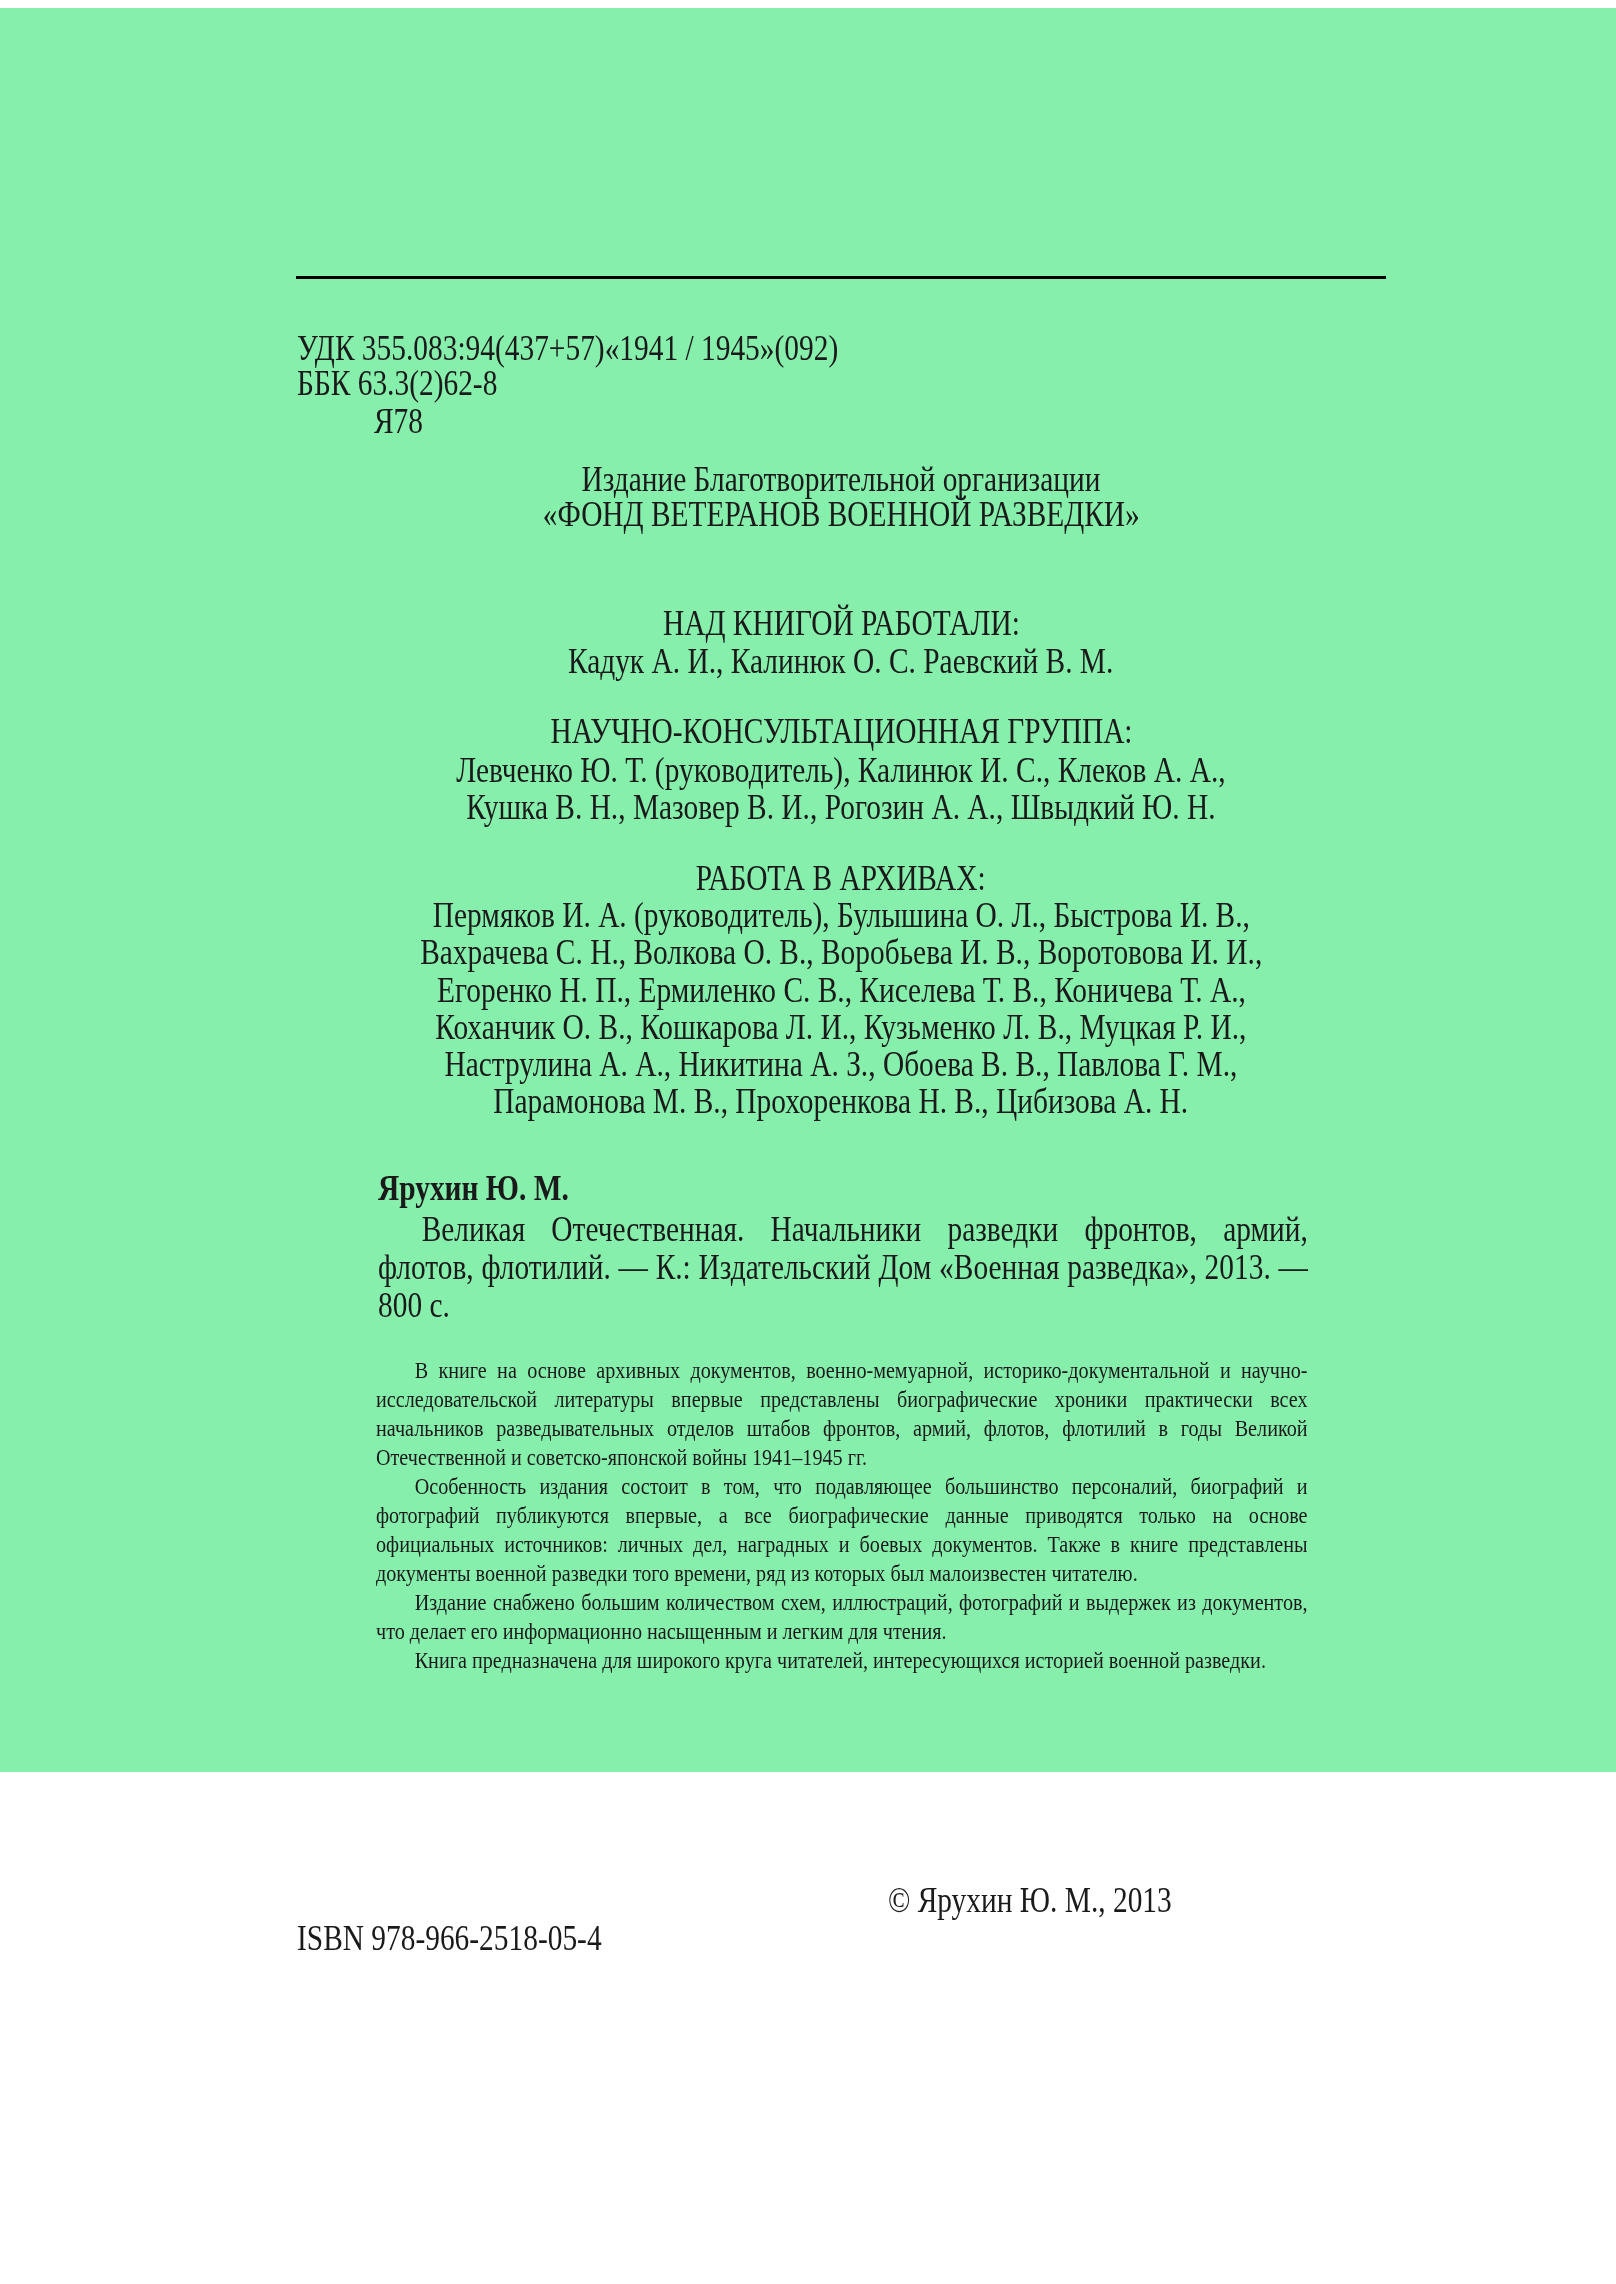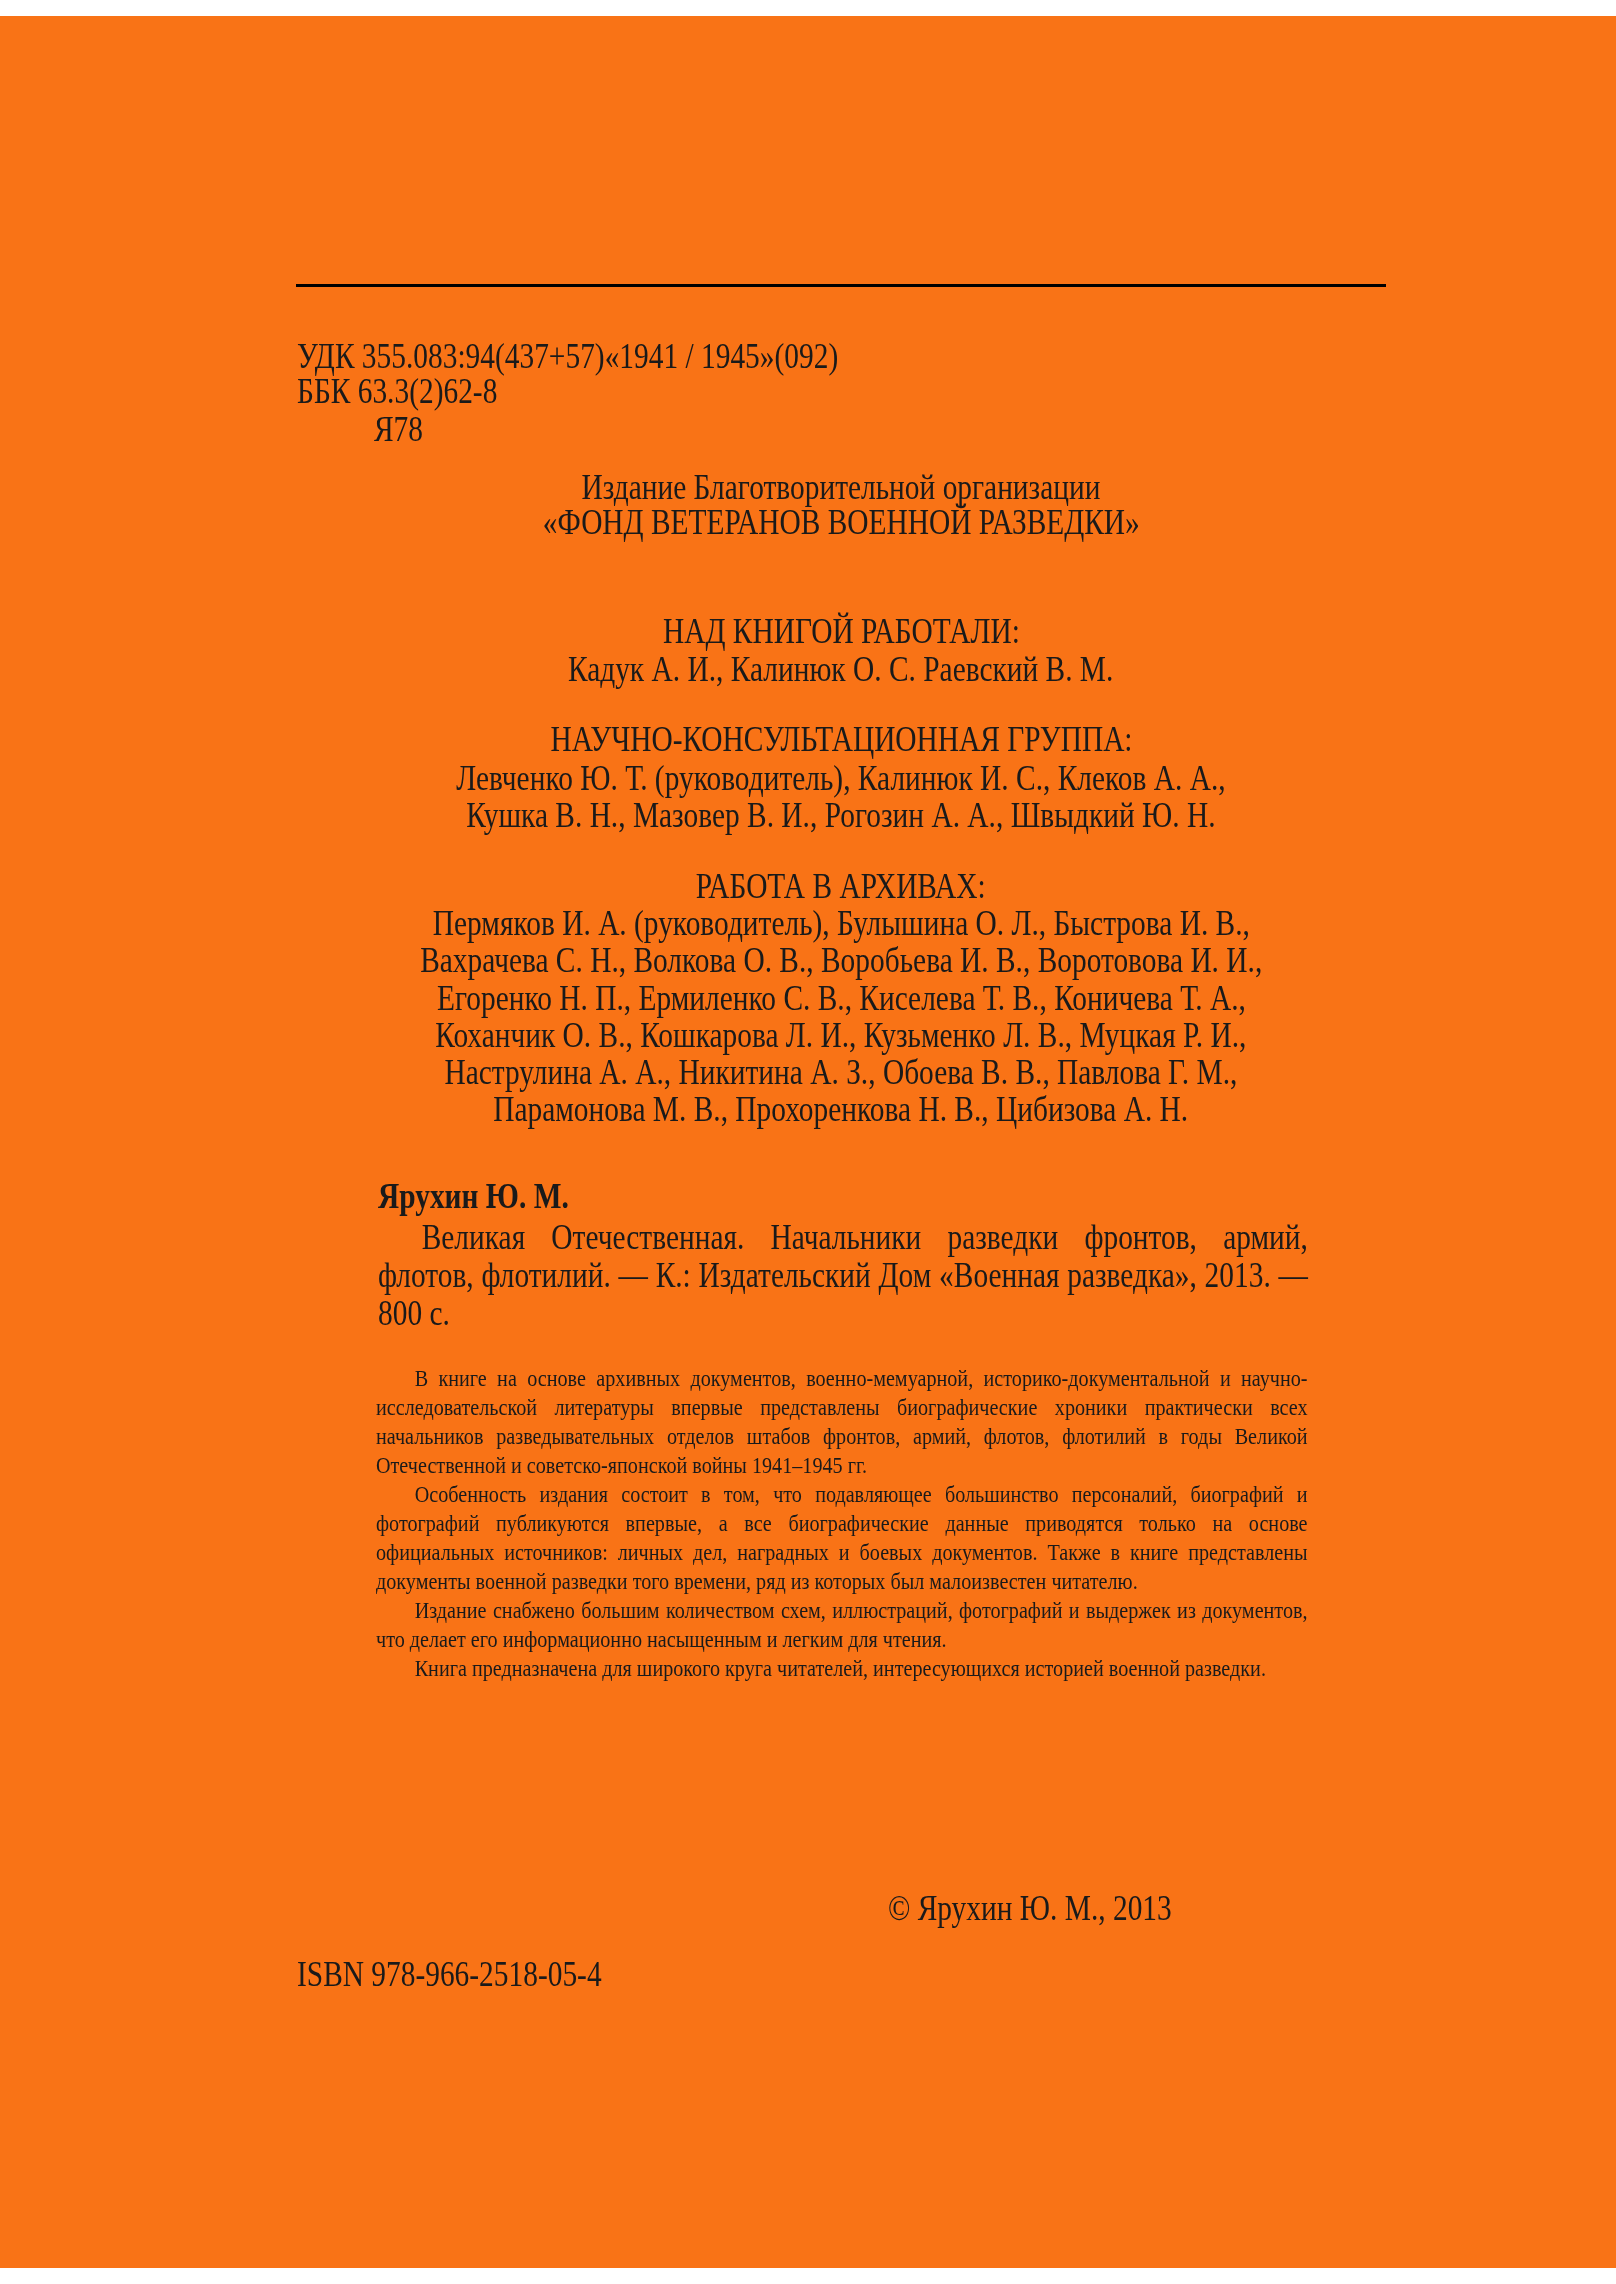--- a/index.html
+++ b/index.html
@@ -1,18 +1,18 @@
 <!DOCTYPE html>
 <html style="font-size:10.4px"><head>
 <meta charset="utf-8">
 <style>
   html, body { margin:0; padding:0; background:#ffffff; }
   body { width:1617px; height:2284px; position:relative; overflow:hidden;
          font-family:"Liberation Serif","DejaVu Serif",serif; color:#1a1a1a; }
-  .page { position:absolute; left:0; top:16px; width:1617px; height:2252px; background:#f97316; }
+  .page { position:absolute; left:0; top:8px; width:1617px; height:1764px; background:#86efac; }
   .rule { position:absolute; left:296px; top:268px; width:1090px; height:3.3px; background:#000; }
   .line { position:absolute; white-space:nowrap; font-size:35px; line-height:37px; height:37px; }
   .cx { left:0; width:1682px; text-align:center; }
   .cx > span { display:inline-block; transform:scaleX(0.84); transform-origin:center; }
   .lx > span { display:inline-block; transform:scaleX(0.84); transform-origin:left center; }
   .bold { font-weight:bold; }
   .anno { position:absolute; left:376px; width:932px; font-size:24px; line-height:29px; }
   .anno p { margin:0; text-indent:46px; text-align:justify; text-align-last:left; }
   .anno .inner { width:1109px; transform:scaleX(0.84); transform-origin:left top; }
   .bib { position:absolute; left:378px; width:930px; }
@@ -59,16 +59,16 @@
   <div class="anno" style="top:1348px;">
     <div class="inner">
       <p>В книге на основе архивных документов,  военно-мемуарной, историко-документальной и научно-исследовательской литературы впервые представлены биографические хроники практически всех начальников разведывательных отделов штабов фронтов, армий, флотов, флотилий в годы Великой Отечественной и советско-японской войны 1941–1945 гг.</p>
       <p>Особенность издания состоит в том, что подавляющее большинство персоналий, биографий и фотографий публикуются впервые, а все биографические данные приводятся только на основе официальных источников: личных дел, наградных и боевых документов. Также в книге представлены документы военной разведки того времени, ряд из которых был малоизвестен читателю.</p>
       <p>Издание снабжено большим количеством схем, иллюстраций, фотографий и выдержек из документов, что делает его информационно насыщенным и легким для чтения.</p>
       <p>Книга предназначена для широкого круга читателей, интересующихся историей военной разведки.</p>
     </div>
   </div>
 
   <div class="line lx" style="left:888px; top:1874px;text-decoration:underline;"><span>© Ярухин Ю. М., 2013</span></div>
-  <div class="line lx" style="left:297px; top:1912px;margin-top:28px;"><span>ISBN 978-966-2518-05-4</span></div>
+  <div class="line lx" style="left:297px; top:1912px;"><span>ISBN 978-966-2518-05-4</span></div>
 
 </div>
 
 
 </body></html>

